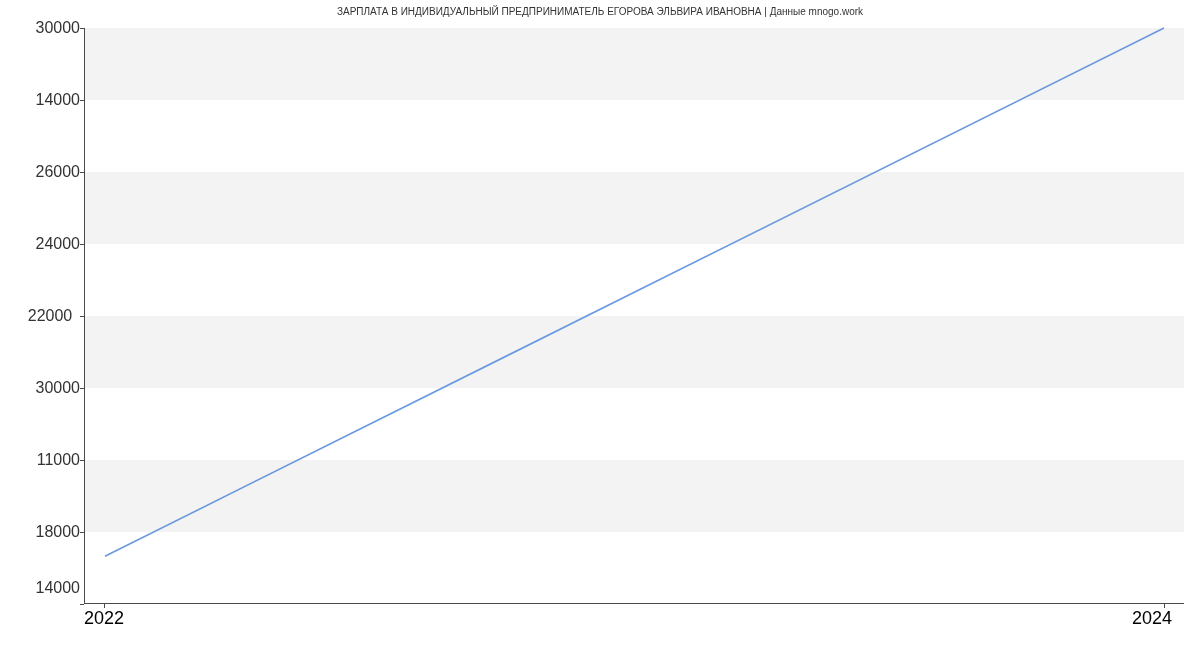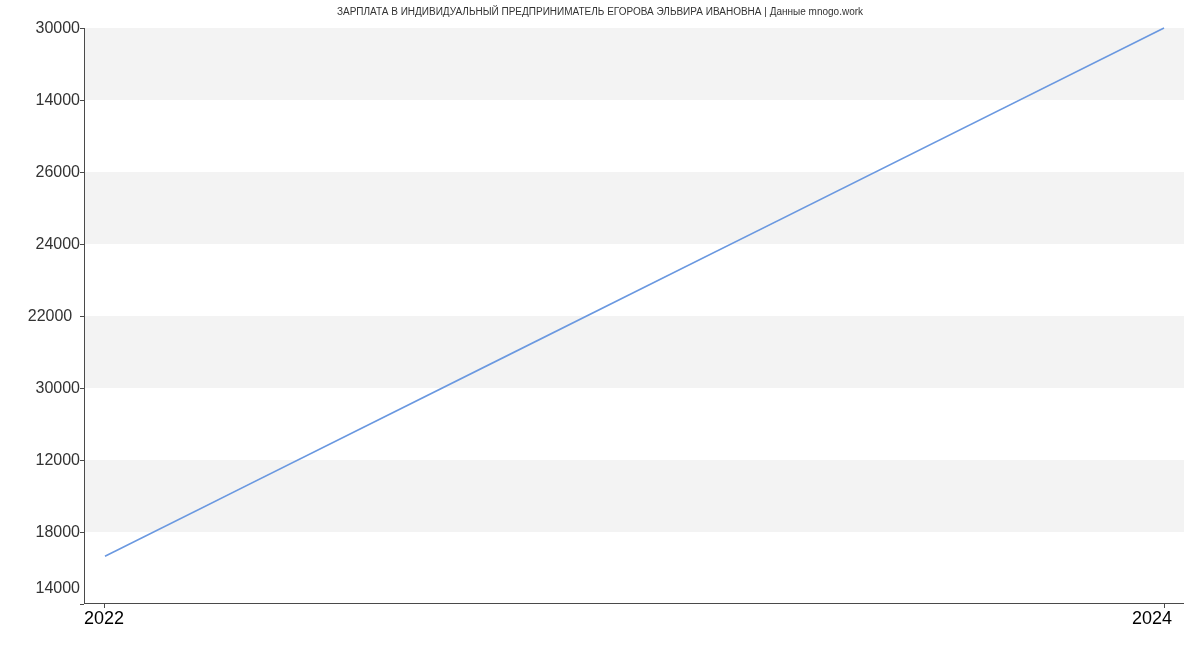--- a/index.html
+++ b/index.html
@@ -16,21 +16,21 @@
     svg.line-layer path { fill: none; stroke-width: 1.6; }
   </style>
 </head>
 <body>
 
 <div class="chart-wrap">
   <div class="title">ЗАРПЛАТА В ИНДИВИДУАЛЬНЫЙ ПРЕДПРИНИМАТЕЛЬ ЕГОРОВА ЭЛЬВИРА ИВАНОВНА | Данные mnogo.work</div>
 
   <div class="y-tick" style="top:588px;">14000</div>
   <div class="y-tick" style="top:532px;">18000</div>
-  <div class="y-tick" style="top:460px;">12000</div>
+  <div class="y-tick" style="top:460px;">11000</div>
   <div class="y-tick" style="top:388px;">30000</div>
   <div class="y-tick" style="top:316px;text-align:center;">22000</div>
   <div class="y-tick" style="top:244px;">24000</div>
   <div class="y-tick" style="top:172px;">26000</div>
   <div class="y-tick" style="top:100px;">14000</div>
   <div class="y-tick" style="top:28px;">30000</div>
 
   <div class="y-tick-mark" style="top:604px;"></div>
   <div class="y-tick-mark" style="top:532px;"></div>
   <div class="y-tick-mark" style="top:460px;"></div>

